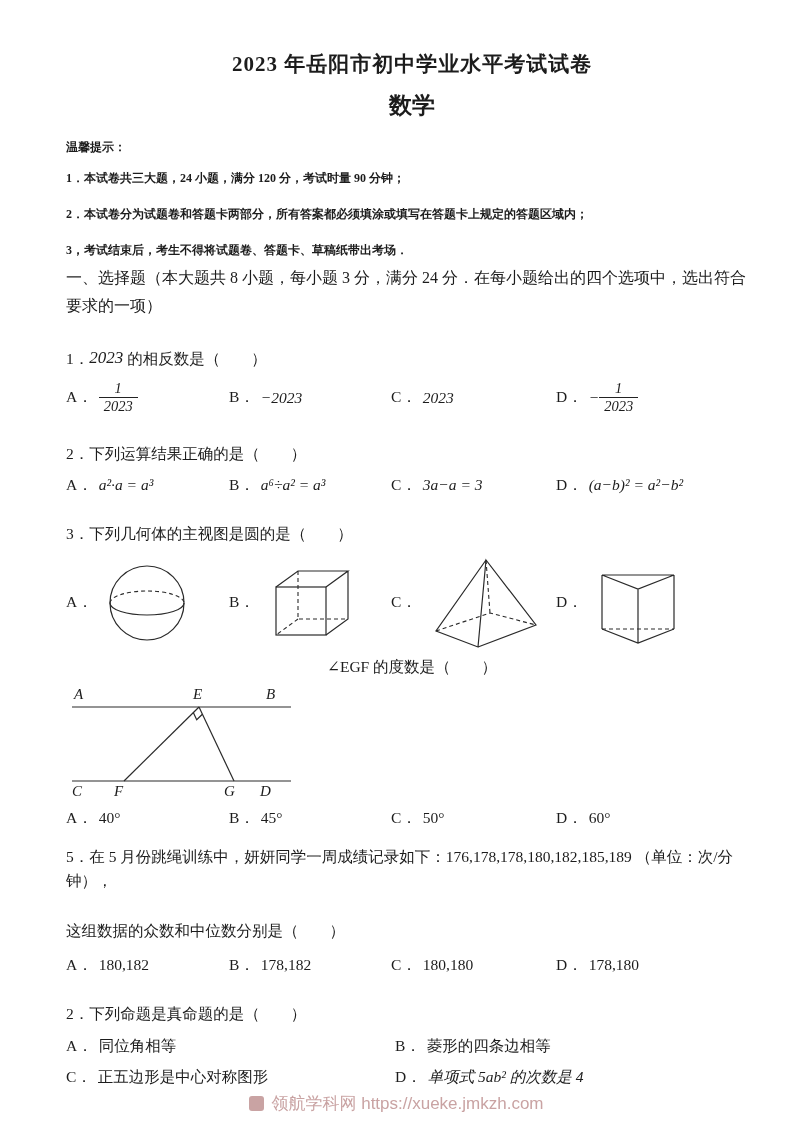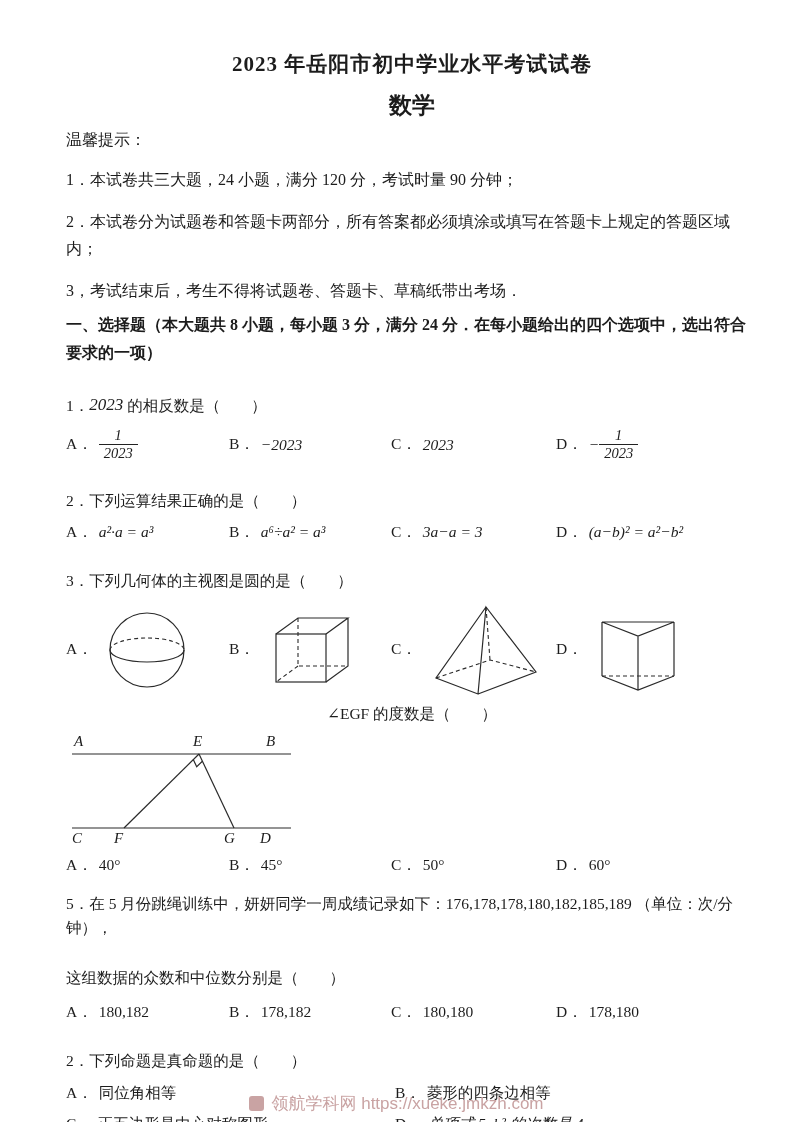--- a/index.html
+++ b/index.html
@@ -5,23 +5,23 @@
   * { box-sizing: border-box; }
   html,body { margin:0; padding:0; }
   body {
     width:793px; height:1122px; background:#ffffff; overflow:hidden;
     position:relative; color:#1c1c1c;
     font-family:"Liberation Serif","DejaVu Serif",serif;
   }
   .content { padding:50px 35px 0 66px; }
   .title { text-align:center; font-size:21px; font-weight:bold; letter-spacing:1px; }
   .subtitle { text-align:center; font-size:23px; font-weight:bold; margin-top:12px; }
-  .notice-h { font-weight:normal; font-size:16px; margin-top:9px; }
-  .notice-line { font-weight:normal; font-size:16px; line-height:27px; margin-top:15px; }
-  .section-h { font-weight:bold; font-size:16px; line-height:28px; margin-top:7px; }
+  .notice-h { font-weight:bold; font-size:12px; margin-top:18px; }
+  .notice-line { font-weight:bold; font-size:12px; line-height:27px; margin-top:9px; }
+  .section-h { font-weight:normal; font-size:16px; line-height:28px; }
   .stem { font-size:15.5px; margin-top:26px; line-height:24px; }
   .stem .big-num { font-size:17px; vertical-align:1px; }
   .opts, .figrow { display:grid; grid-template-columns:163px 162px 165px 1fr; margin-top:9px; font-size:15.5px; align-items:center; }
   .opts2 { display:grid; grid-template-columns:329px 1fr; margin-top:8px; font-size:15.5px; }
   .opt { display:inline-flex; align-items:center; }
   .olabel { margin-right:6px; white-space:nowrap; }
   .math { font-style:italic; }
   .frac { display:inline-block; text-align:center; vertical-align:middle; font-size:14.5px; line-height:1.2; font-style:italic; }
   .frac .num { display:block; border-bottom:1px solid #222; padding:0 5px; }
   .frac .den { display:block; padding:0 5px; }

